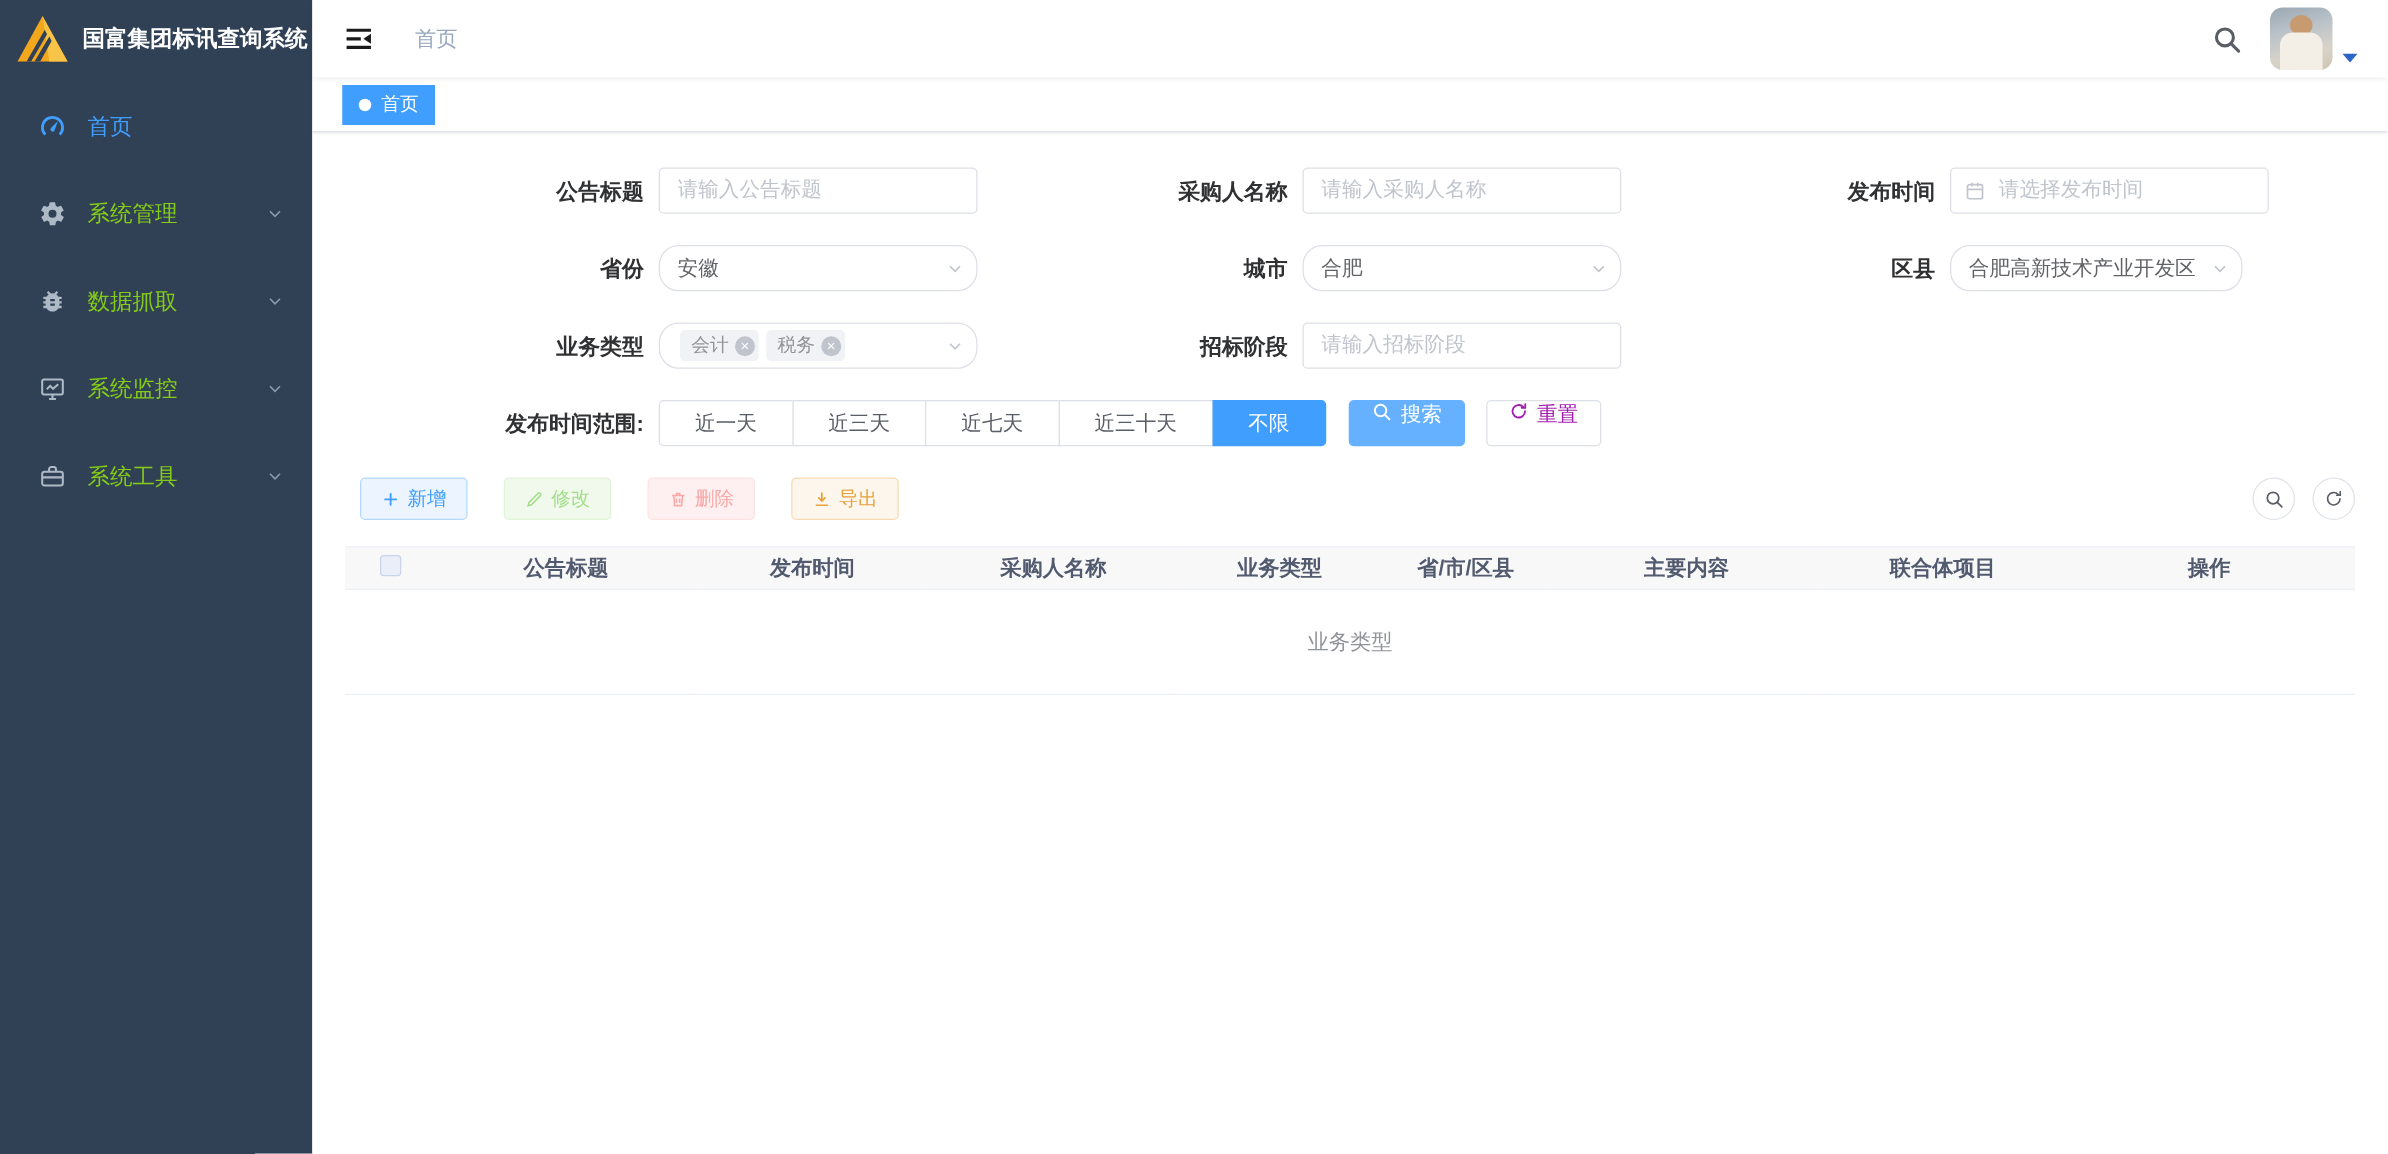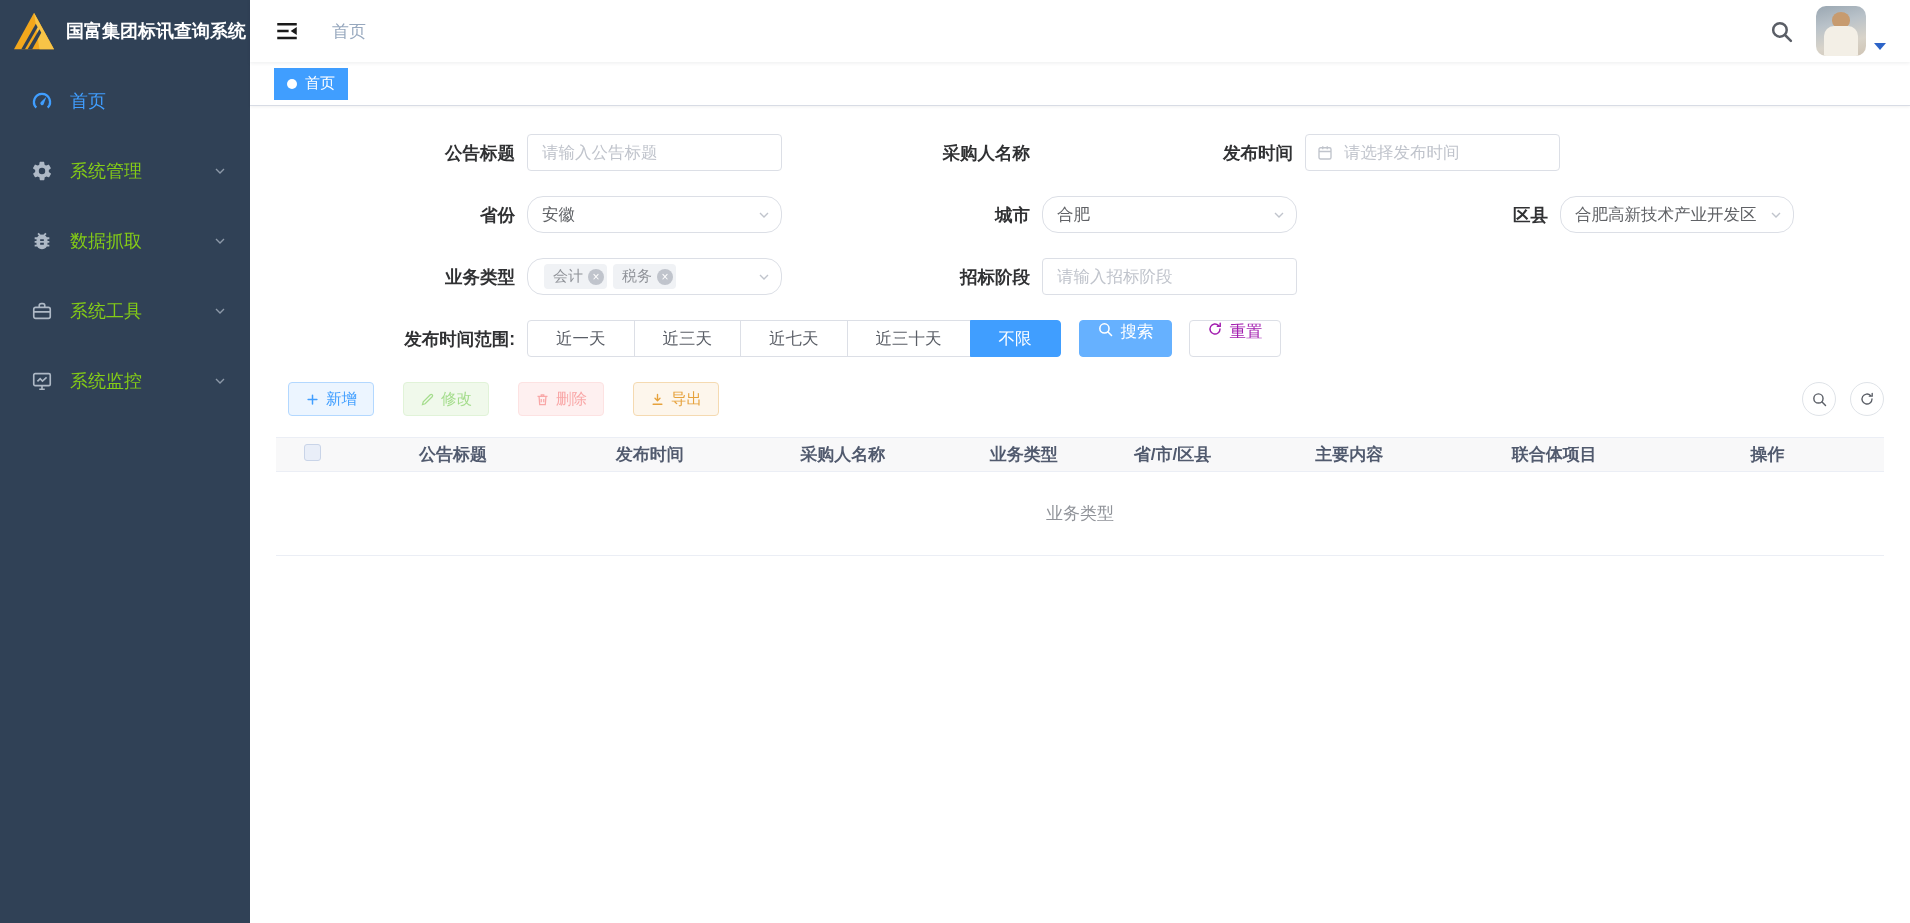--- a/index.html
+++ b/index.html
@@ -141,40 +141,40 @@
       <span>数据抓取</span>
       <span class="m-chevron">
         <svg viewBox="0 0 24 24" width="16" height="16" fill="none" stroke="currentColor" stroke-width="2">
             <path d="M6 9l6 6 6-6"></path>
           </svg>
       </span>
     </div>
     <div class="menu-item">
       <span class="m-icon">
         <svg viewBox="0 0 24 24" width="22" height="22" fill="none" stroke="currentColor" stroke-width="1.8">
-          <rect x="3" y="8" width="18" height="12" rx="2"></rect>
-          <path d="M9 8V6a2 2 0 0 1 2-2h2a2 2 0 0 1 2 2v2M3 13h18"></path>
-        </svg>
-      </span>
-      <span>系统工具</span>
+          <rect x="3" y="4" width="18" height="13" rx="1.5"></rect>
+          <path d="M7 12.5l3-3 2.5 2.5 4.5-4"></path>
+          <path d="M9 21h6M12 17v4"></path>
+        </svg>
+      </span>
+      <span>系统监控</span>
       <span class="m-chevron">
         <svg viewBox="0 0 24 24" width="16" height="16" fill="none" stroke="currentColor" stroke-width="2">
             <path d="M6 9l6 6 6-6"></path>
           </svg>
       </span>
     </div>
     <div class="menu-item">
       <span class="m-icon">
         <svg viewBox="0 0 24 24" width="22" height="22" fill="none" stroke="currentColor" stroke-width="1.8">
-          <rect x="3" y="4" width="18" height="13" rx="1.5"></rect>
-          <path d="M7 12.5l3-3 2.5 2.5 4.5-4"></path>
-          <path d="M9 21h6M12 17v4"></path>
-        </svg>
-      </span>
-      <span>系统监控</span>
+          <rect x="3" y="8" width="18" height="12" rx="2"></rect>
+          <path d="M9 8V6a2 2 0 0 1 2-2h2a2 2 0 0 1 2 2v2M3 13h18"></path>
+        </svg>
+      </span>
+      <span>系统工具</span>
       <span class="m-chevron">
         <svg viewBox="0 0 24 24" width="16" height="16" fill="none" stroke="currentColor" stroke-width="2">
             <path d="M6 9l6 6 6-6"></path>
           </svg>
       </span>
     </div>
   </nav>
 </aside>
 
 <div class="main">
@@ -210,20 +210,21 @@
 
   <section class="content">
 
     <div class="form-row">
       <div class="fg g1">
         <label class="flabel">公告标题</label>
         <input class="ctl" type="text" placeholder="请输入公告标题" style="">
       </div>
       <div class="fg g2">
         <label class="flabel">采购人名称</label>
+        <input class="ctl" type="text" placeholder="请输入采购人名称" style="">
       </div>
       <div class="fg g3">
         <label class="flabel">发布时间</label>
         <span class="input-icon-wrap">
           <span class="lead-icon">
             <svg viewBox="0 0 24 24" width="18" height="18" fill="none" stroke="currentColor" stroke-width="1.8">
               <rect x="4" y="5" width="16" height="15" rx="2"></rect>
                 <path d="M4 10h16M9 3v4M15 3v4"></path>
             </svg>
           </span>

